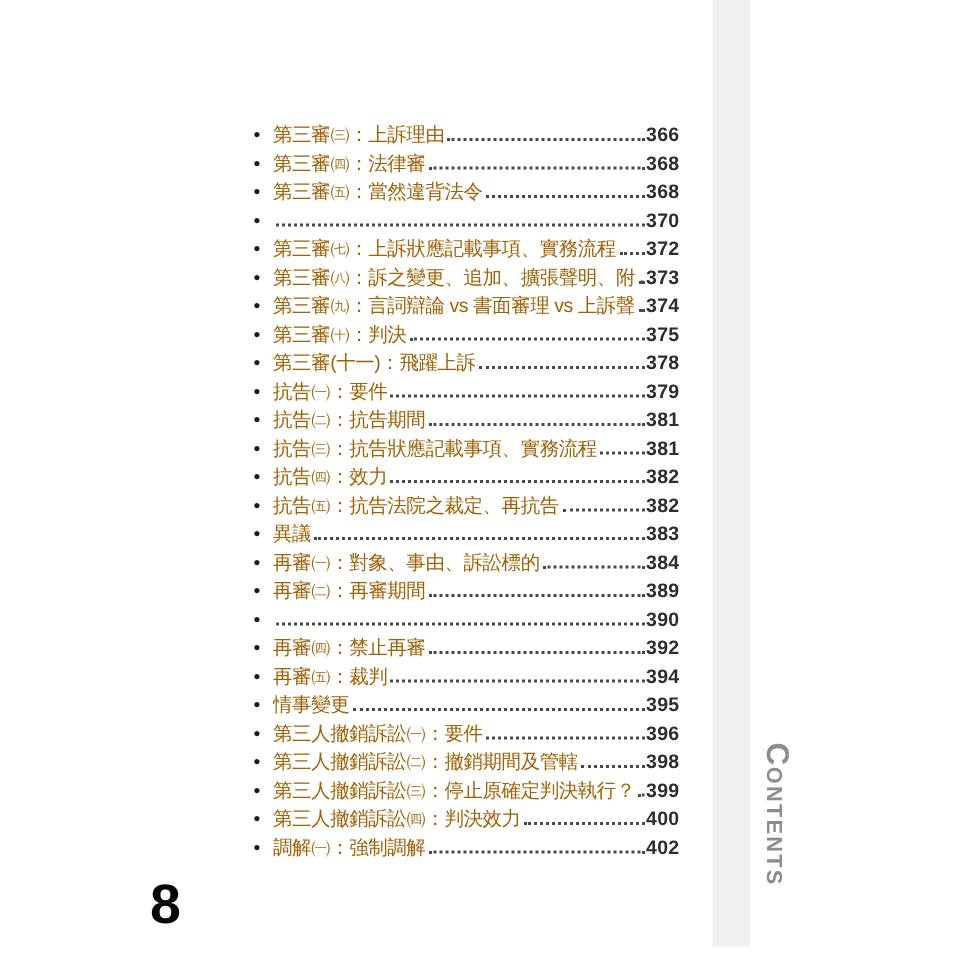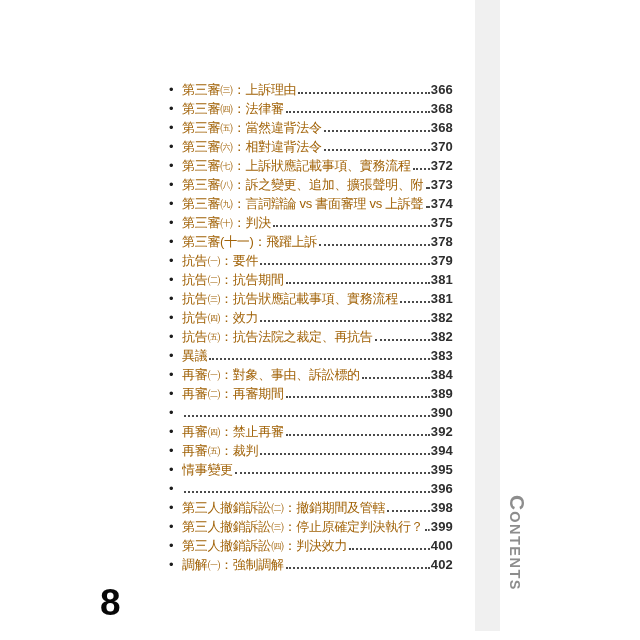--- a/index.html
+++ b/index.html
@@ -125,21 +125,20 @@
 
     <li class="toc-row">
       <span class="toc-bullet">•</span>
       <span class="toc-label">第三審㈤：當然違背法令</span>
       <span class="toc-leader"></span>
       <span class="toc-page">368</span>
     </li>
 
     <li class="toc-row">
       <span class="toc-bullet">•</span>
-      <span class="toc-label">第三審㈥：相對違背法令</span>
       <span class="toc-leader"></span>
       <span class="toc-page">370</span>
     </li>
 
     <li class="toc-row">
       <span class="toc-bullet">•</span>
       <span class="toc-label">第三審㈦：上訴狀應記載事項、實務流程</span>
       <span class="toc-leader"></span>
       <span class="toc-page">372</span>
     </li>
@@ -250,20 +249,21 @@
 
     <li class="toc-row">
       <span class="toc-bullet">•</span>
       <span class="toc-label">情事變更</span>
       <span class="toc-leader"></span>
       <span class="toc-page">395</span>
     </li>
 
     <li class="toc-row">
       <span class="toc-bullet">•</span>
+      <span class="toc-label">第三人撤銷訴訟㈠：要件</span>
       <span class="toc-leader"></span>
       <span class="toc-page">396</span>
     </li>
 
     <li class="toc-row">
       <span class="toc-bullet">•</span>
       <span class="toc-label">第三人撤銷訴訟㈡：撤銷期間及管轄</span>
       <span class="toc-leader"></span>
       <span class="toc-page">398</span>
     </li>

